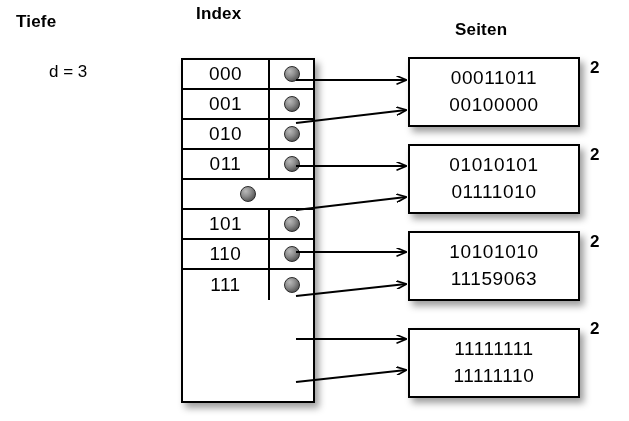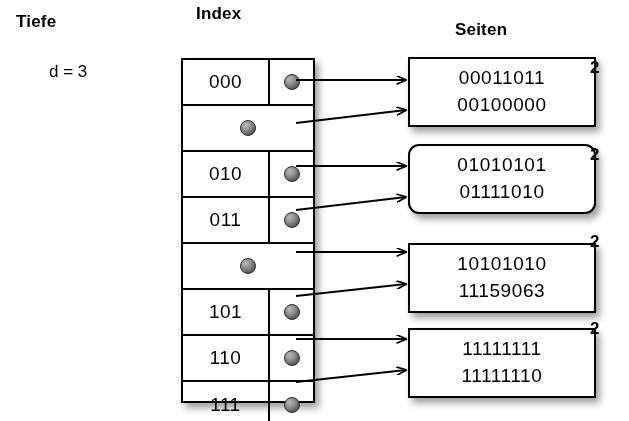--- a/index.html
+++ b/index.html
@@ -52,21 +52,21 @@
     top: 58px;
     width: 134px;
     height: 345px;
     border: 2px solid #000;
     box-sizing: border-box;
     background: #ffffff;
     box-shadow: 4px 5px 7px rgba(0,0,0,0.38);
   }
   .index-row {
     position: relative;
-    height: 46px;
+    height: 30px;
     box-sizing: border-box;
     border-bottom: 2px solid #000;
     display: flex;
   }
   .index-row:last-child { border-bottom: none; }
 
   .index-label-cell {
     width: 87px;
     box-sizing: border-box;
     border-right: 2px solid #000;
@@ -92,40 +92,40 @@
     background:
       radial-gradient(circle at 34% 30%, #b9b9b9 0%, #8f8f8f 38%, #5e5e5e 72%, #3a3a3a 100%);
     border: 1px solid #2a2a2a;
     box-sizing: border-box;
   }
 
   
   .page-box {
     position: absolute;
     left: 408px;
-    width: 188px;
+    width: 172px;
     height: 70px;
     border: 2px solid #000;
     box-sizing: border-box;
     background: #ffffff;
     box-shadow: 4px 5px 7px rgba(0,0,0,0.38);
     display: flex;
     flex-direction: column;
     align-items: center;
     justify-content: center;
   }
   .page-line {
     font-size: 19px;
     font-weight: 500;
     letter-spacing: 0.6px;
     line-height: 1.42;
   }
   #page-box-0 { top: 57px; }
-  #page-box-1 { top: 144px; border-radius: 11px; }
-  #page-box-2 { top: 243px; }
+  #page-box-1 { top: 144px; }
+  #page-box-2 { top: 231px; }
   #page-box-3 { top: 328px; }
 
   .page-count {
     position: absolute;
     left: 590px;
     font-size: 17px;
     font-weight: 600;
   }
   #page-count-0 { top: 58px; }
   #page-count-1 { top: 145px; }
@@ -157,20 +157,23 @@
     <div class="index-row">
       <div class="index-label-cell">
         <span class="index-label">000</span>
       </div>
       <div class="index-ptr-cell">
         <span class="ptr-dot"></span>
       </div>
     </div>
 
     <div class="index-row">
+      <div class="index-label-cell">
+        <span class="index-label">001</span>
+      </div>
       <div class="index-ptr-cell">
         <span class="ptr-dot"></span>
       </div>
     </div>
 
     <div class="index-row">
       <div class="index-label-cell">
         <span class="index-label">010</span>
       </div>
       <div class="index-ptr-cell">

